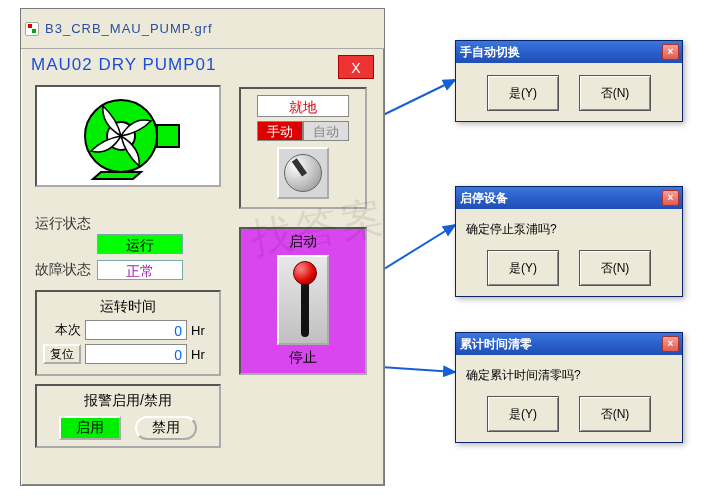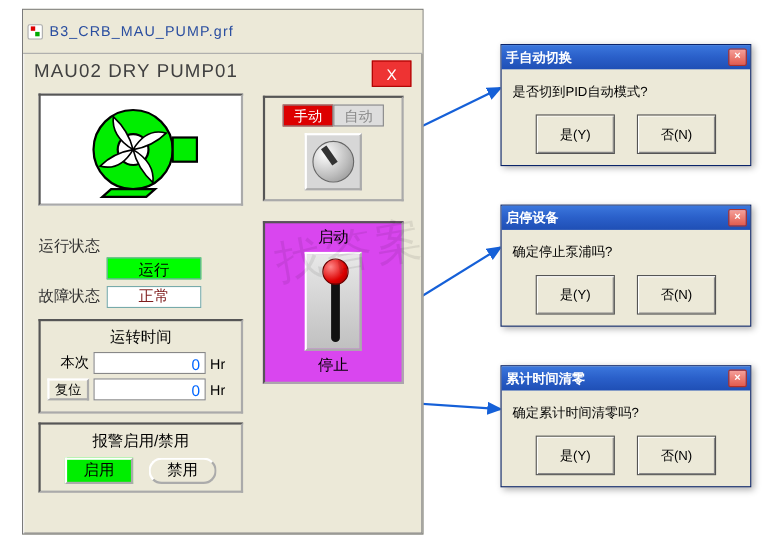--- a/index.html
+++ b/index.html
@@ -18,21 +18,21 @@
   }
   .hmi-icon { width: 14px; height: 14px; margin-right: 6px; background: #fff; border:1px solid #aaa; border-radius:2px; position:relative;}
   .hmi-icon::before{content:"";position:absolute;left:2px;top:1px;width:4px;height:4px;background:#d00;}
   .hmi-icon::after{content:"";position:absolute;left:6px;top:6px;width:4px;height:4px;background:#0a0;}
   .hmi-title { color: #2a4ea0; font-size: 13px; letter-spacing: 1px;}
 
   .hmi-body { position: relative; height: calc(100% - 24px); }
 
   .panel-title {
     position: absolute; left: 10px; top: 6px;
-    font-size: 17px; letter-spacing: 1px; color: #404040;
+    font-size: 17px; letter-spacing: 1px; color: #1d4ed8;
   }
   .close-btn {
     position: absolute; right: 10px; top: 6px; width: 36px; height: 24px;
     background: #e33; color: #fff; font-size: 14px; text-align: center;
     line-height: 24px; border: 1px solid #a00; cursor: pointer;
   }
 
   
   .left-col {
     position: absolute; left: 14px; top: 36px; width: 186px;
@@ -43,21 +43,21 @@
   }
   .pump-svg { width: 110px; height: 90px; }
 
   .status-row { display: flex; align-items: center; gap: 6px; margin-top: 6px; font-size: 14px;}
   .status-label { color: #333; }
   .status-val {
     width: 86px; height: 20px; text-align: center; line-height: 20px;
     font-size: 14px; border: 1px solid #7aa;
   }
   .green { background: #0f0; color: #000; margin-top: 41px; }
-  .white { background: #fff; color: #7f1d1d; font-family: Liberation Serif, serif; }
+  .white { background: #fff; color: #a21caf; }
 
   .runtime-box {
     margin-top: 10px; border: 2px inset #aaa; background: #ece9d8;
     padding: 4px 6px 6px 6px;
   }
   .runtime-title { text-align: center; font-size: 14px; padding: 2px 0 4px; }
   .rt-row { display: flex; align-items: center; gap: 4px; margin-bottom: 4px; font-size: 13px;}
   .rt-btn {
     width: 38px; height: 20px; font-size: 12px; background: #ece9d8;
     border: 2px outset #fff; cursor: pointer; padding:0;
@@ -234,20 +234,21 @@
         <div class="alarm-title">报警启用/禁用</div>
         <div class="alarm-btns">
           <button class="alarm-btn enable">启用</button>
           <button class="alarm-btn disable">禁用</button>
         </div>
       </div>
     </div>
 
     <div class="right-col">
       <div class="mode-box">
+        <div class="mode-indicator">就地</div>
         <div class="mode-toggle">
           <div class="mode-half manual">手动</div>
           <div class="mode-half auto">自动</div>
         </div>
         <div class="rotary">
           <div class="rotary-knob"></div>
         </div>
       </div>
 
       <div class="startstop-box">
@@ -261,21 +262,20 @@
     </div>
   </div>
 </div>
 
 <div class="xp-dialog dlg1">
   <div class="xp-titlebar">
     <span>手自动切换</span>
     <div class="xp-close">×</div>
   </div>
   <div class="xp-body">
-    <div class="xp-msg">是否切到PID自动模式?</div>
     <div class="xp-btns">
       <button class="xp-btn">是(Y)</button>
       <button class="xp-btn">否(N)</button>
     </div>
   </div>
 </div>
 
 <div class="xp-dialog dlg2">
   <div class="xp-titlebar">
     <span>启停设备</span>

